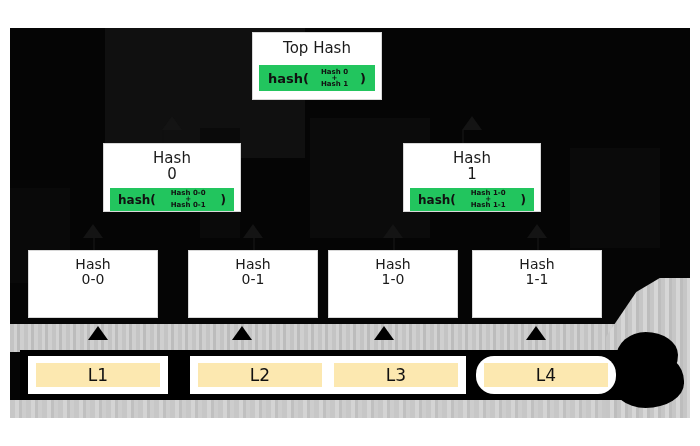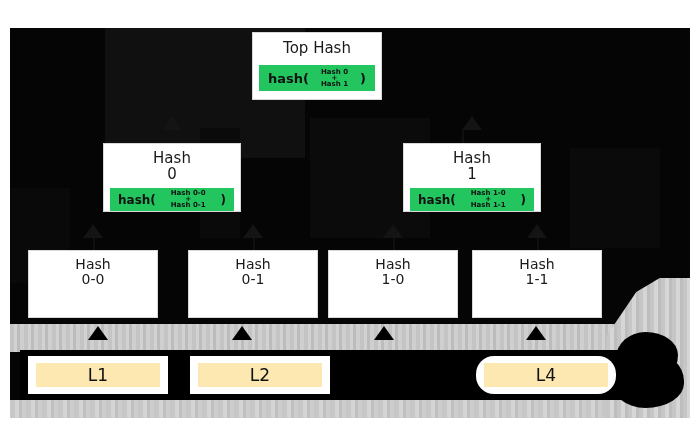--- a/index.html
+++ b/index.html
@@ -319,18 +319,21 @@
     </div>
 
     <div id="data-bar"></div>
 
     <div class="leaf" id="leaf-1">
       <div class="leaf-inner">L1</div>
     </div>
     <div class="leaf" id="leaf-2">
       <div class="leaf-inner">L2</div>
     </div>
+    <div class="leaf" id="leaf-3">
+      <div class="leaf-inner">L3</div>
+    </div>
     <div class="leaf" id="leaf-4">
       <div class="leaf-inner">L4</div>
     </div>
 
   </div>
 </div>
 
 </body></html>

